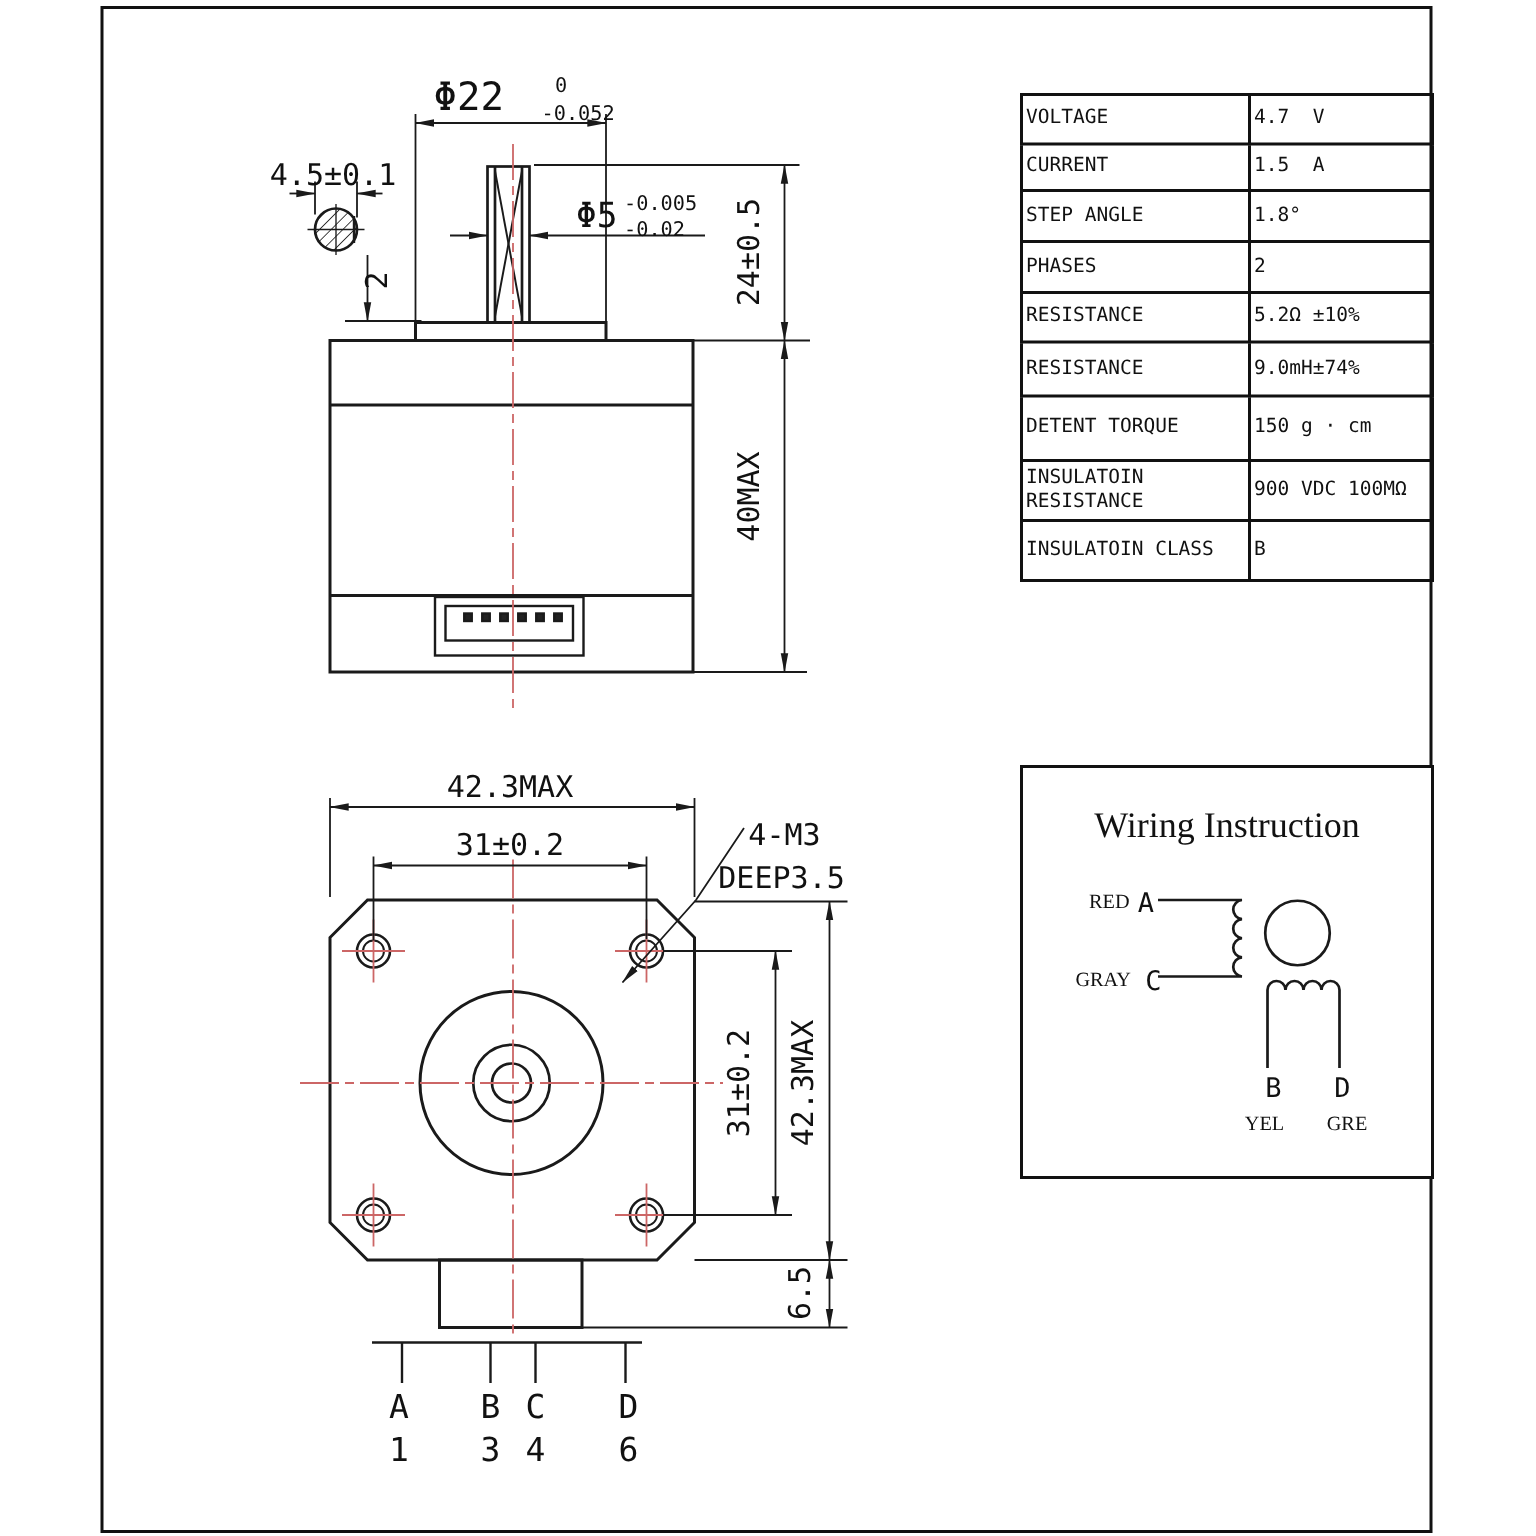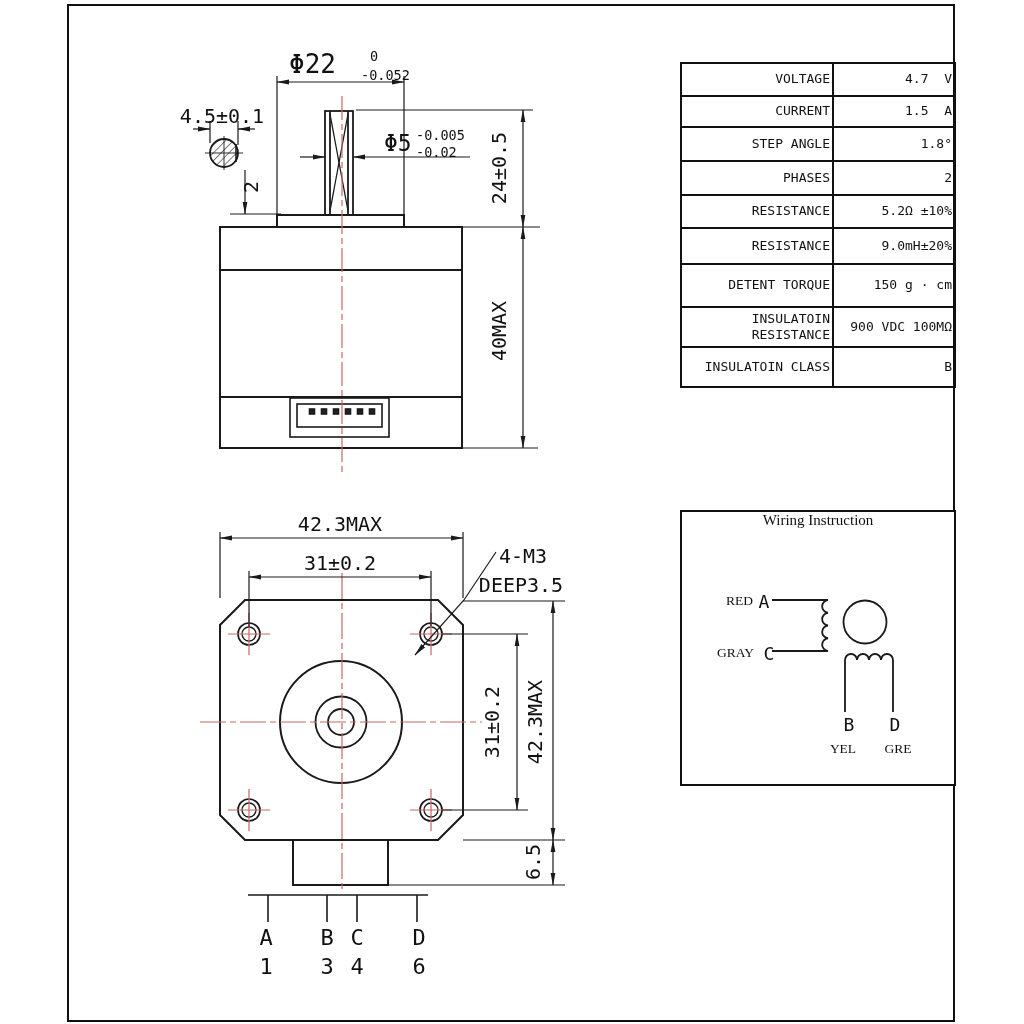--- a/index.html
+++ b/index.html
@@ -8,21 +8,21 @@
     font-family:"DejaVu Sans Mono", monospace; color:#111;
   }
   .sheet-frame {
     position:absolute; left:67px; top:4px; width:884px; height:1014px;
     border:2px solid #111; background:#fff;
   }
   
   .spec-wrap { position:absolute; left:680px; top:62px; width:276px; }
   table.spec { border-collapse:collapse; width:276px; table-layout:fixed; }
   table.spec td {
-    border:2px solid #111; text-align:right; vertical-align:middle;
+    border:2px solid #111; text-align:left; vertical-align:middle;
     font-size:13px; line-height:1.25; padding:0 2px; color:#111;
   }
   table.spec td.lab { width:146px; }
   table.spec td.val { white-space:pre; }
   table.spec tr:nth-child(1) td{height:31px}
   table.spec tr:nth-child(2) td{height:29px}
   table.spec tr:nth-child(3) td{height:32px}
   table.spec tr:nth-child(4) td{height:32px}
   table.spec tr:nth-child(5) td{height:31px}
   table.spec tr:nth-child(6) td{height:34px}
@@ -31,22 +31,22 @@
   table.spec tr:nth-child(9) td{height:38px}
   table.spec tr:nth-child(10) td{height:41px}
   table.spec tr:nth-child(11) td{height:40px}
   table.spec tr:nth-child(12) td{height:35px}
   
   .wiring-box {
     position:absolute; left:680px; top:510px; width:272px; height:272px;
     border:2px solid #111; background:#fff;
   }
   .wiring-title {
-    text-align:center;
-    font-family:"Liberation Serif", serif; font-size:15px; color:#111;
+    margin-top:26px; text-align:center;
+    font-family:"Liberation Serif", serif; font-size:24px; color:#111;
   }
   
   svg.draw { position:absolute; left:0; top:0; pointer-events:none; }
   svg.draw text { fill:#111; }
   .t-dim  { font-family:"DejaVu Sans Mono", monospace; font-size:20px; }
   .t-big  { font-family:"DejaVu Sans Mono", monospace; font-size:26px; }
   .t-med  { font-family:"DejaVu Sans Mono", monospace; font-size:23px; }
   .t-tol  { font-family:"DejaVu Sans Mono", monospace; font-size:13.5px; }
   .t-pin  { font-family:"DejaVu Sans Mono", monospace; font-size:22px; }
   .t-term { font-family:"DejaVu Sans Mono", monospace; font-size:18px; }
@@ -77,21 +77,21 @@
         <tr>
           <td class="lab">PHASES</td>
           <td class="val">2</td>
         </tr>
         <tr>
           <td class="lab">RESISTANCE</td>
           <td class="val">5.2Ω ±10%</td>
         </tr>
         <tr>
           <td class="lab">RESISTANCE</td>
-          <td class="val">9.0mH±20%</td>
+          <td class="val">9.0mH±74%</td>
         </tr>
         <tr>
           <td class="lab">DETENT TORQUE</td>
           <td class="val">150 g · cm</td>
         </tr>
         <tr>
           <td class="lab">INSULATOIN RESISTANCE</td>
           <td class="val">900 VDC 100MΩ</td>
         </tr>
         <tr>

